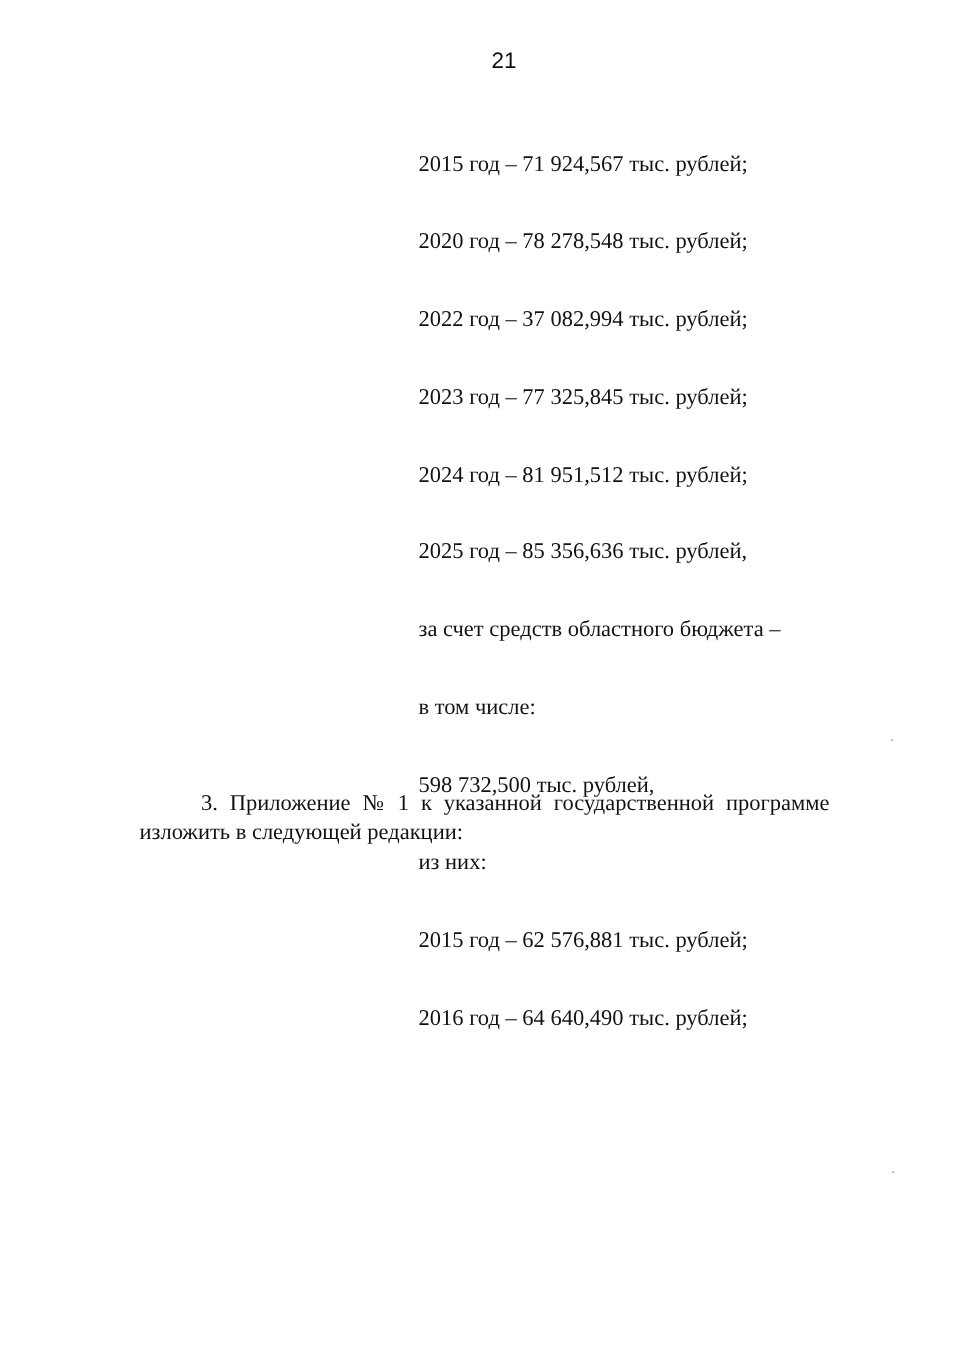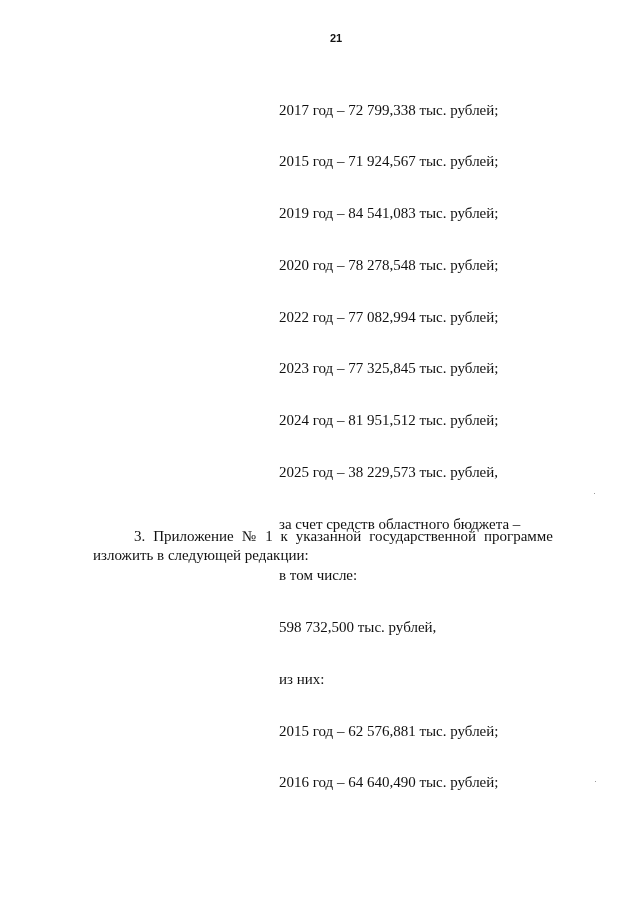--- a/index.html
+++ b/index.html
@@ -15,24 +15,23 @@
       font-family: "Liberation Serif", serif;
       color: #111111;
     }
     .page-number {
       position: absolute;
       top: 32px;
       left: 0;
       width: 100%;
       text-align: center;
       font-family: "Liberation Sans", sans-serif;
-      font-size: 11px;
+      font-size: 15px;
       padding-left: 32px;
       box-sizing: border-box;
-      font-weight: bold;
     }
     .funding-block {
       position: absolute;
       left: 279px;
       top: 67px;
       font-size: 15px;
       line-height: 17.25px;
       white-space: pre;
     }
     .funding-block .line {
@@ -66,28 +65,26 @@
       height: 1px;
       background: #9a9a9a;
     }
   </style>
 </head>
 <body>
 
 <div class="page-number">21</div>
 
 <div class="funding-block">
-  <span class="line">2017 год – 72 799,338 тыс. рублей;</span>
   <span class="line">2015 год – 71 924,567 тыс. рублей;</span>
-  <span class="line">2019 год – 84 541,083 тыс. рублей;</span>
   <span class="line">2020 год – 78 278,548 тыс. рублей;</span>
-  <span class="line">2022 год – 77 082,994 тыс. рублей;</span>
+  <span class="line">2022 год – 37 082,994 тыс. рублей;</span>
   <span class="line">2023 год – 77 325,845 тыс. рублей;</span>
   <span class="line">2024 год – 81 951,512 тыс. рублей;</span>
-  <span class="line">2025 год – 38 229,573 тыс. рублей,</span>
+  <span class="line">2025 год – 85 356,636 тыс. рублей,</span>
   <span class="line">за счет средств областного бюджета –</span>
   <span class="line">в том числе:</span>
   <span class="line">598 732,500 тыс. рублей,</span>
   <span class="line">из них:</span>
   <span class="line">2015 год – 62 576,881 тыс. рублей;</span>
   <span class="line">2016 год – 64 640,490 тыс. рублей;</span>
   
   
   
   

